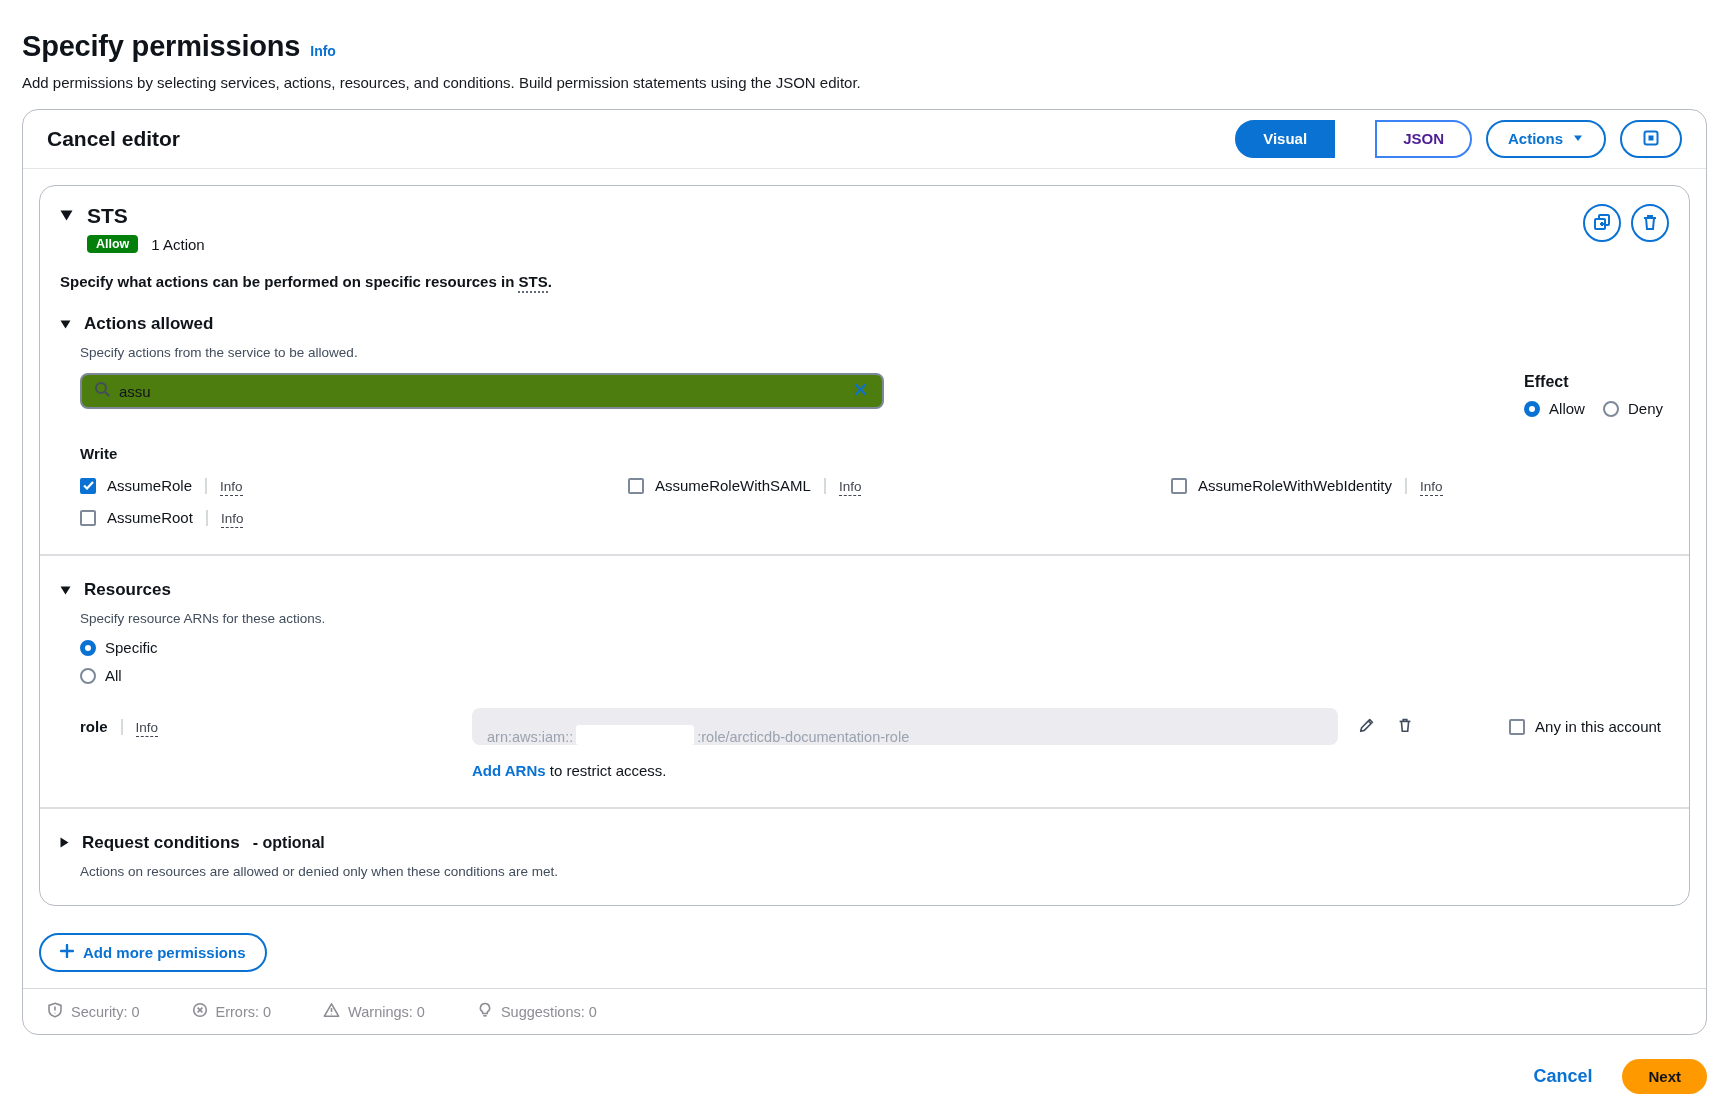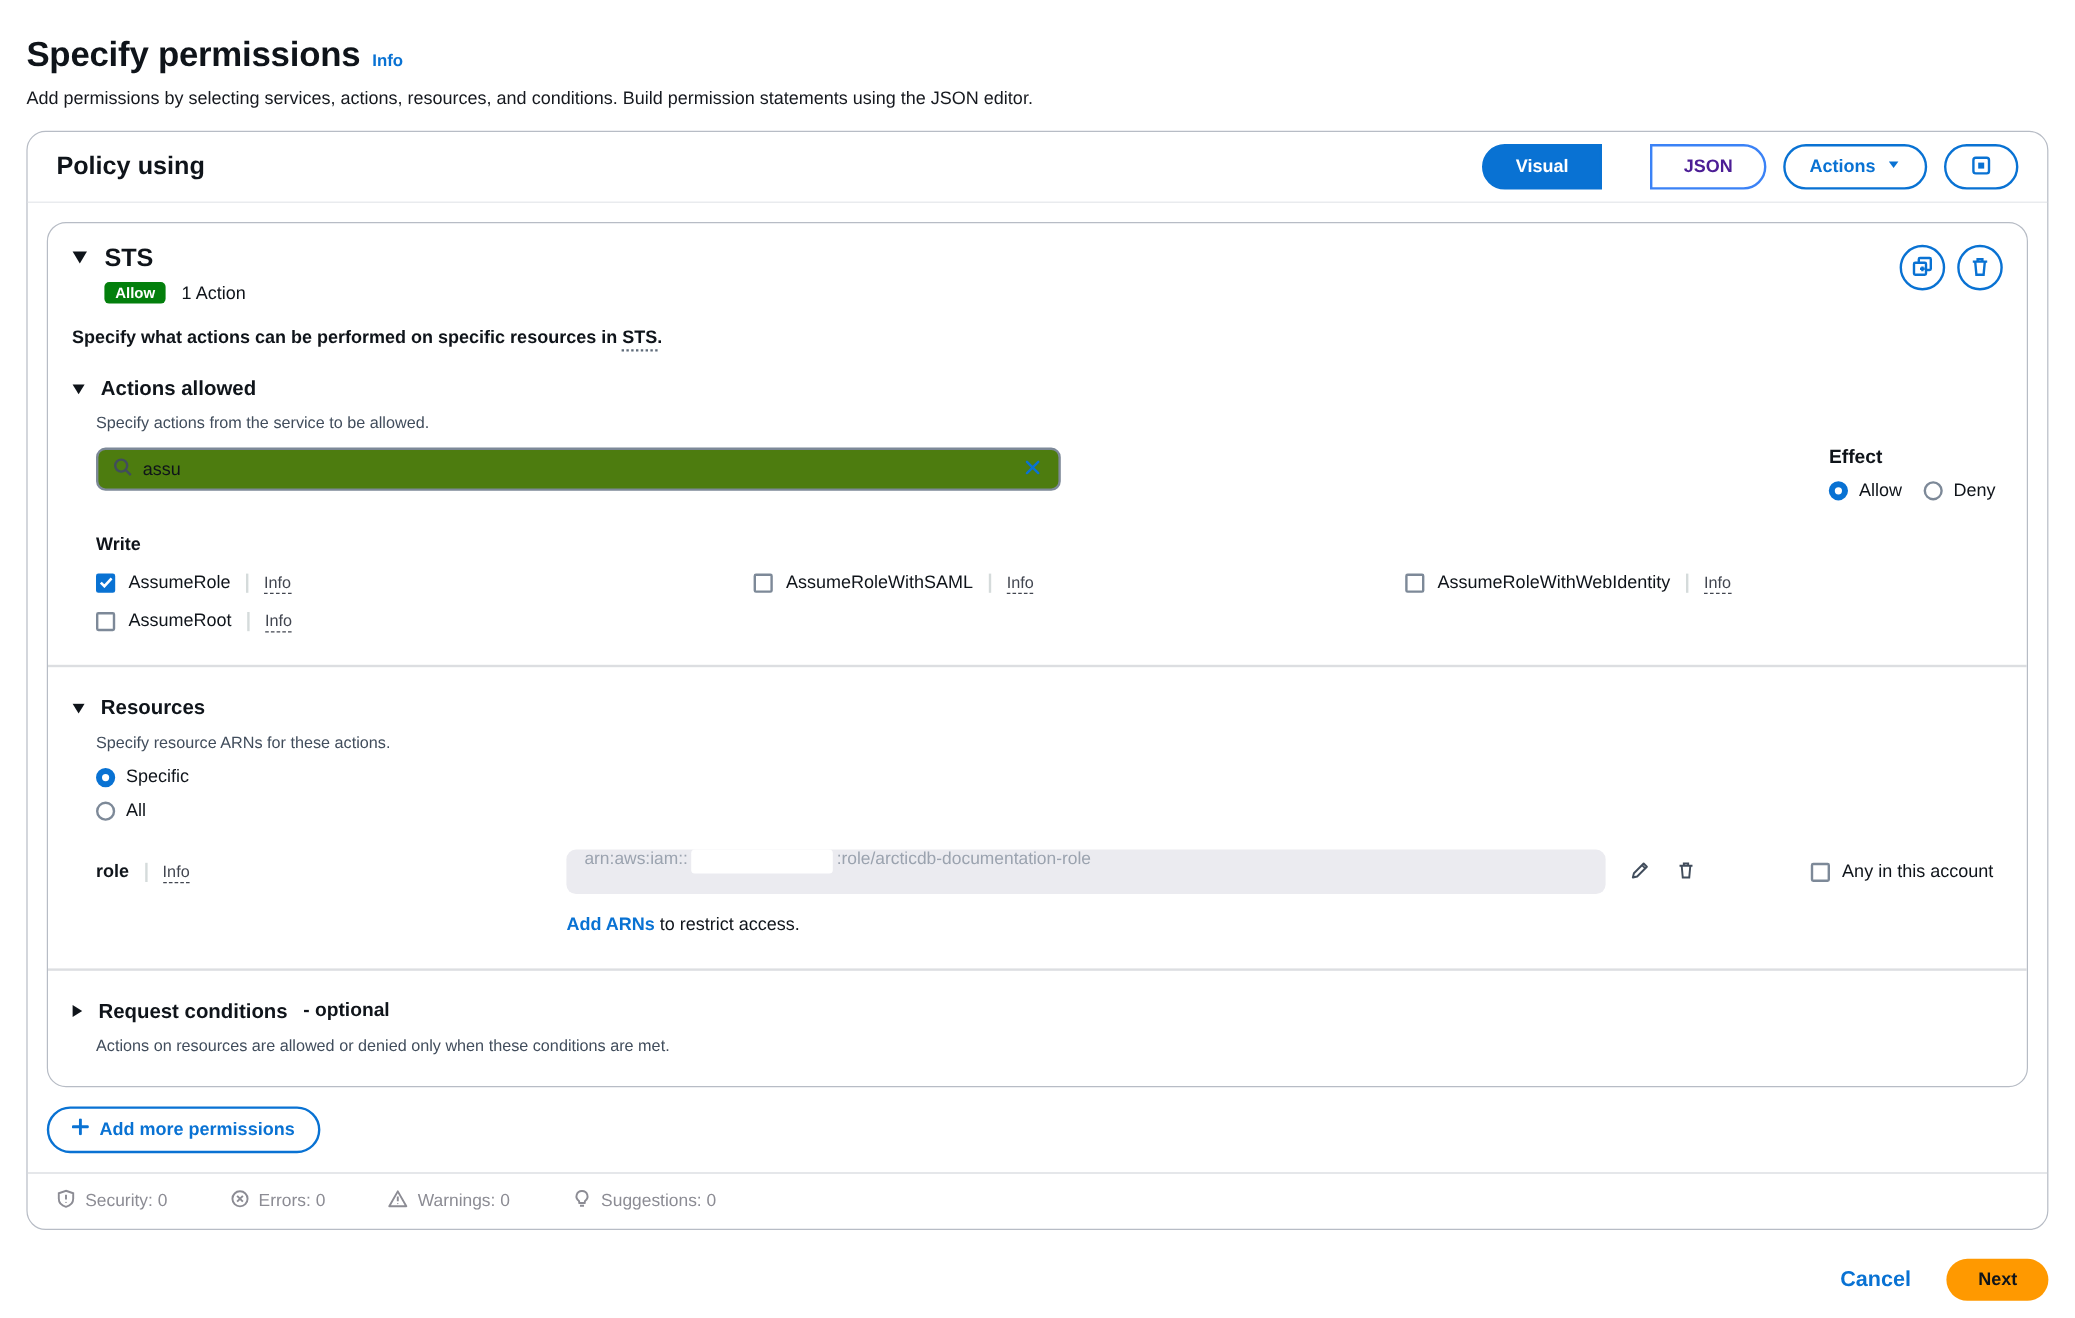--- a/index.html
+++ b/index.html
@@ -98,33 +98,33 @@
 
   .divider { border: none; border-top: 2px solid #dcdee1; margin: 28px -20px 0; }
 
   .scope-options { margin: 13px 0 0 20px; display: flex; flex-direction: column; gap: 11px; }
 
   .role-row { display: flex; align-items: center; margin: 24px 0 0 20px; }
   .role-label-wrap { width: 392px; display: flex; align-items: center; }
   .role-label { font-weight: 700; font-size: 15px; }
   .arn-field {
     width: 866px; height: 37px; background: #ebebf0; border-radius: 8px;
-    display: flex; align-items: flex-start; padding: 0 15px; color: #9ba3af; font-size: 14.5px;
+    display: flex; align-items: flex-end; padding: 0 15px; color: #9ba3af; font-size: 14.5px;
   }
   .redact { display: inline-block; width: 118px; height: 20px; background: #fff; border-radius: 3px; margin: 0 3px; }
   .plain-icon-btn { background: none; border: none; cursor: pointer; margin-left: 20px; display: flex; align-items: center; }
   .any-account { margin-left: auto; margin-right: 8px; display: flex; gap: 10px; align-items: center; font-size: 15px; cursor: pointer; }
 
   .add-arns { margin: 17px 0 0 412px; font-size: 15px; }
   .add-arns-link { color: #0972d3; font-weight: 700; text-decoration: none; cursor: pointer; }
 
   .opt-italic { font-weight: 700; font-size: 16px; }
 
   .add-more-btn {
-    margin-top: 16px; display: inline-flex; gap: 9px; align-items: center; cursor: pointer;
+    margin-top: 27px; display: inline-flex; gap: 9px; align-items: center; cursor: pointer;
     border: 2px solid #0972d3; color: #0972d3; font-weight: 700; background: #fff;
     border-radius: 20px; padding: 8px 19px; font-size: 15px; line-height: 19px;
   }
 
   .panel-footer { border-top: 1px solid #d5d8dc; padding: 13px 24px; display: flex; gap: 52px; align-items: center; }
   .status-item { display: flex; gap: 8px; align-items: center; color: #8c8c94; font-size: 14.5px; background: none; border: none; cursor: pointer; font-family: "Liberation Sans", sans-serif; }
 
   .page-footer { display: flex; justify-content: flex-end; align-items: center; gap: 30px; margin-top: 24px; }
   .cancel-link { color: #0972d3; font-weight: 700; font-size: 18px; text-decoration: none; cursor: pointer; }
   .next-btn {
@@ -140,21 +140,21 @@
   <div class="page-head">
     <div class="title-row">
       <h1 class="page-title">Specify permissions</h1>
       <a class="info-link-top">Info</a>
     </div>
     <p class="page-subtitle">Add permissions by selecting services, actions, resources, and conditions. Build permission statements using the JSON editor.</p>
   </div>
 
   <section class="panel">
     <div class="panel-header">
-      <h2 class="panel-title">Policy using</h2>
+      <h2 class="panel-title">Cancel editor</h2>
       <div class="controls">
         <div class="segmented">
           <button class="seg seg-visual">Visual</button>
           <button class="seg seg-json">JSON</button>
         </div>
         <button class="btn-outline">
           <span>Actions</span>
           <span>
             <svg width="12" height="12" viewBox="0 0 12 12">
                 <path d="M2 3.5 L6 9 L10 3.5 Z" fill="#0972d3"></path>

